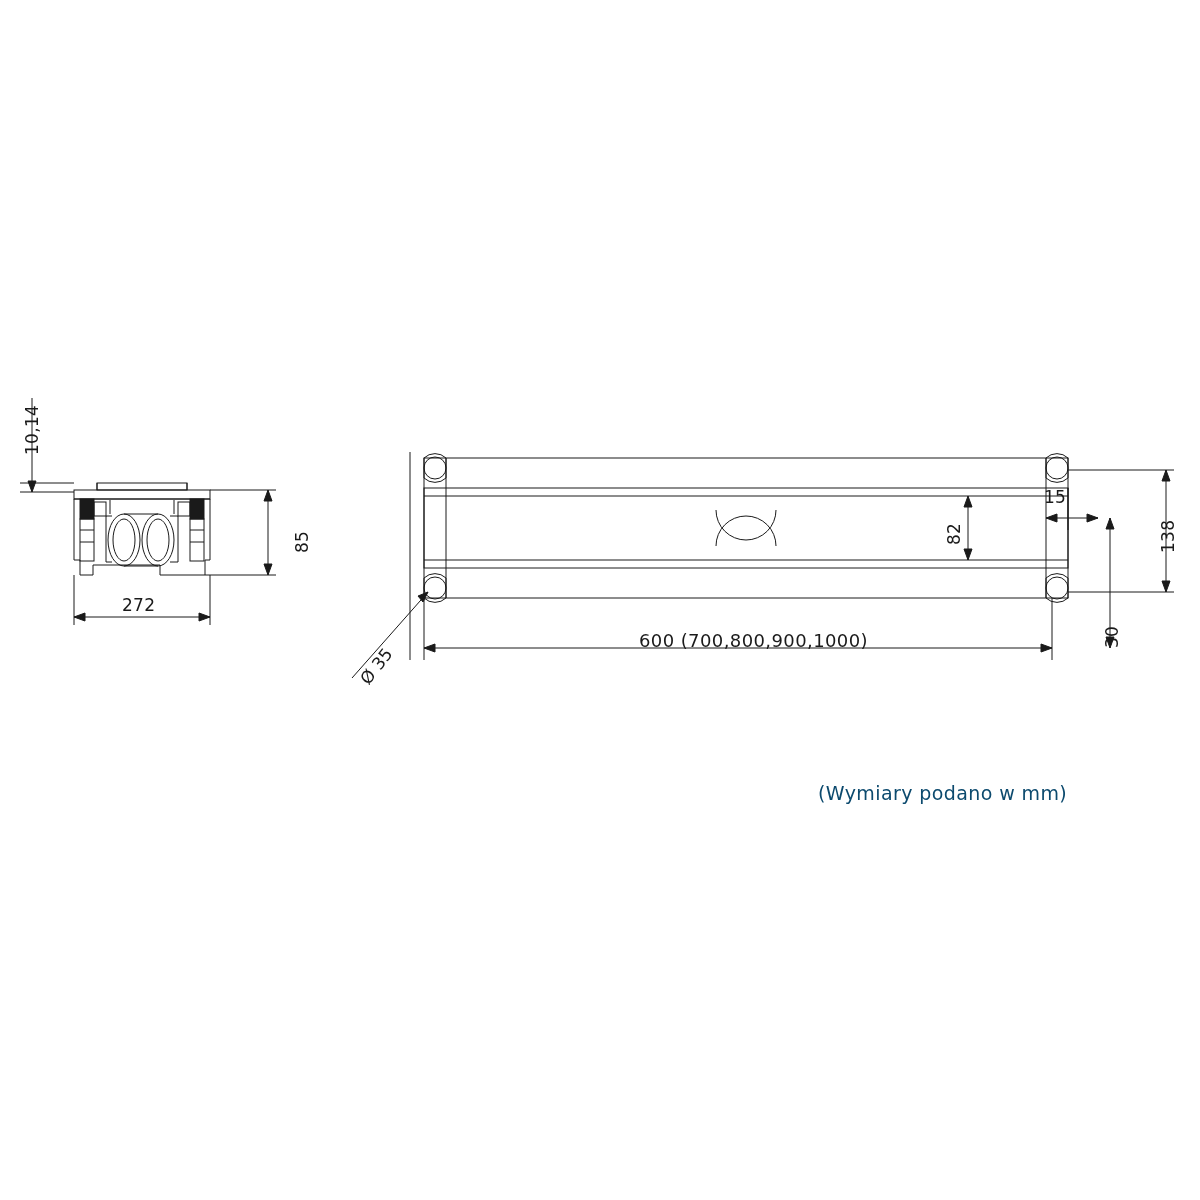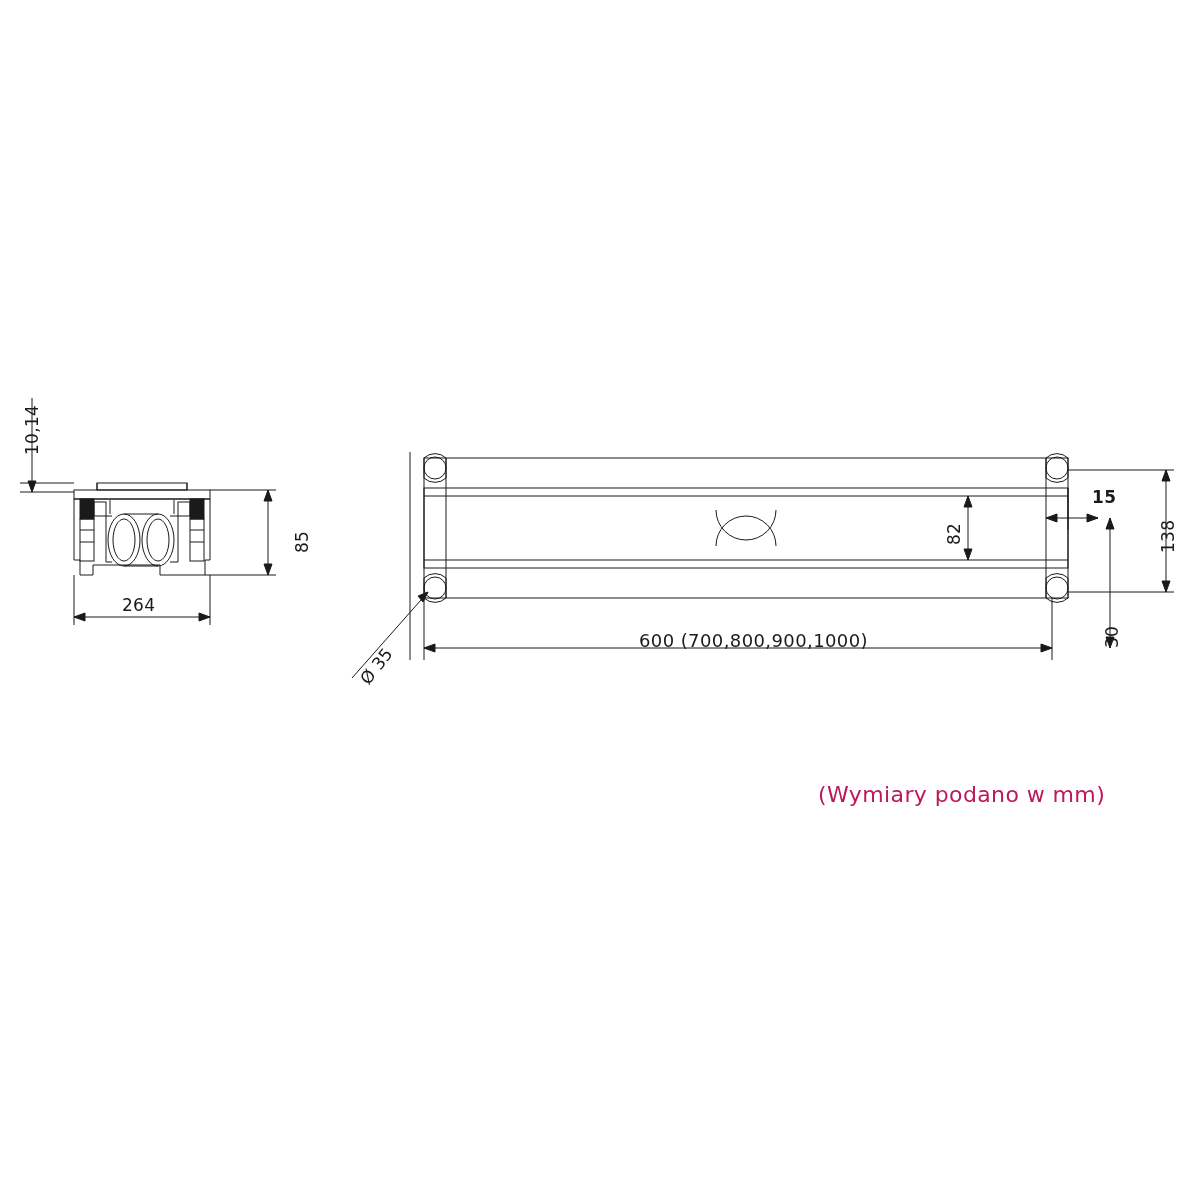--- a/index.html
+++ b/index.html
@@ -29,22 +29,22 @@
     color: #1a1a1a;
     white-space: nowrap;
     letter-spacing: 0.3px;
   }
   .rot90 {
     transform-origin: left top;
     transform: rotate(-90deg);
   }
   .note {
     position: absolute;
-    font-size: 22px;
-    color: #be185d;
+    font-size: 19px;
+    color: #0c4a6e;
     white-space: nowrap;
     letter-spacing: 0.4px;
   }
   .len-label {
     position: absolute;
     font-size: 18px;
     color: #1a1a1a;
     white-space: nowrap;
     letter-spacing: 0.4px;
   }
@@ -188,25 +188,25 @@
       <line x1="424" y1="598" x2="424" y2="660"></line>
       <line x1="1052" y1="598" x2="1052" y2="660"></line>
     </g>
   </g>
 </svg>
 
 <div class="dim-label rot90" style="left:22px; top:455px;">10,14</div>
 
 <div class="dim-label rot90" style="left:292px; top:553px;">85</div>
 
-<div class="dim-label" style="left:122px; top:595px;">264</div>
+<div class="dim-label" style="left:122px; top:595px;">272</div>
 
 <div class="dim-label rot90" style="left:944px; top:545px;">82</div>
 
-<div class="dim-label" style="left:1092px; top:487px;font-weight:bold;">15</div>
+<div class="dim-label" style="left:1044px; top:487px;">15</div>
 
 <div class="dim-label rot90" style="left:1158px; top:553px;">138</div>
 
 <div class="dim-label rot90" style="left:1102px; top:648px;">30</div>
 
 <div class="len-label" style="left:630px; top:630px;margin-left:9px;">600 (700,800,900,1000)</div>
 
 <div class="dia-label" style="left:356px; top:676px;">Ø 35</div>
 
 <div class="note" style="left:818px; top:782px;">(Wymiary podano w mm)</div>

